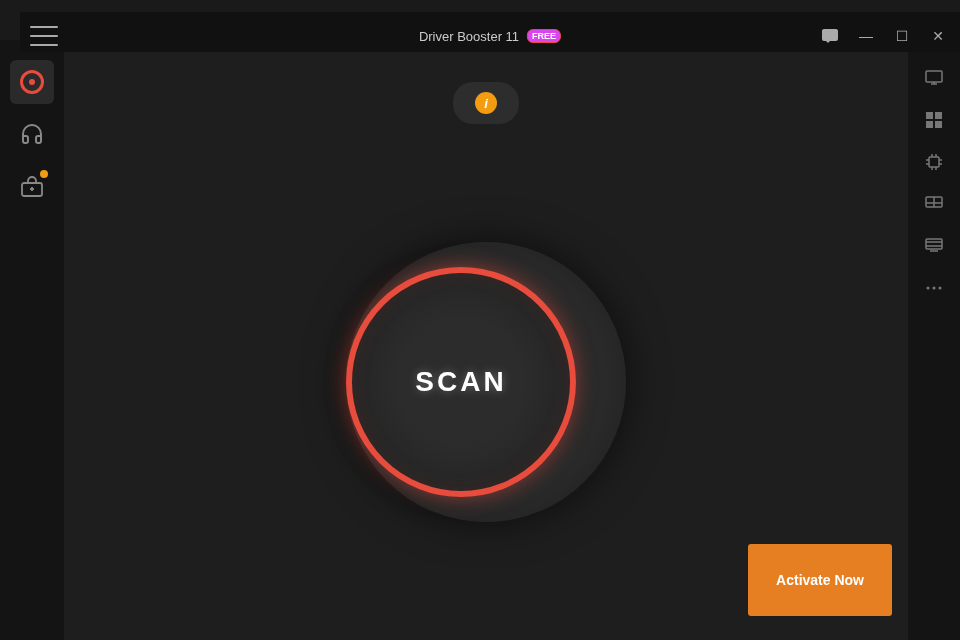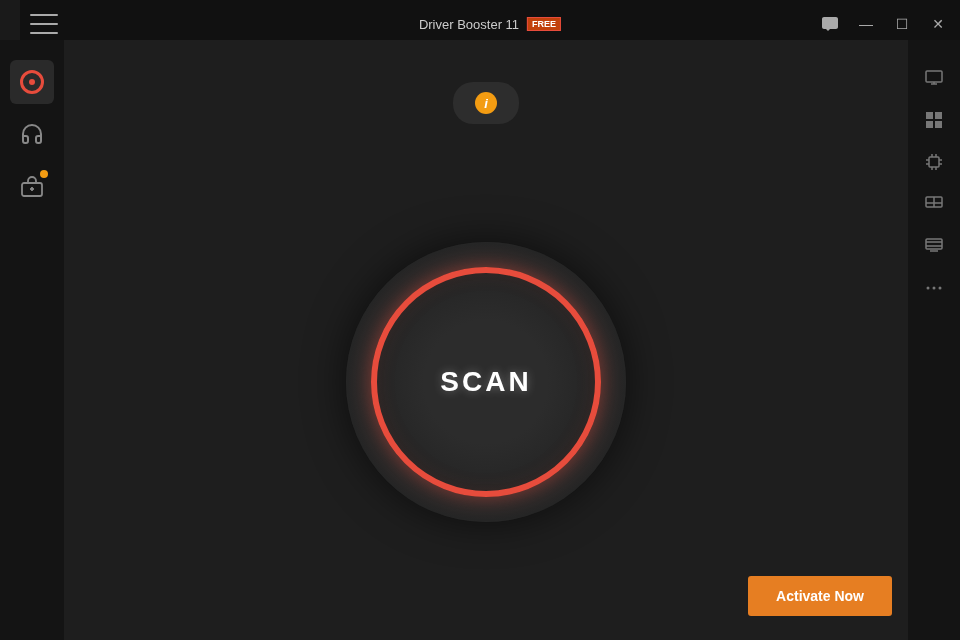--- a/index.html
+++ b/index.html
@@ -10,21 +10,21 @@
       background: #1a1a1a;
       font-family: 'Segoe UI', Arial, sans-serif;
       overflow: hidden;
       color: #fff;
       position: relative;
     }
 
     
     #title-bar {
       position: absolute;
-      top: 0;
+      top: 12px;
       left: 0;
       right: 0;
       height: 40px;
       background: #111111;
       display: flex;
       align-items: center;
       justify-content: space-between;
       padding: 8px 12px 0 10px;
       z-index: 100;
       margin-left: 20px;
@@ -59,26 +59,26 @@
       align-items: center;
       gap: 8px;
     }
 
     #app-title {
       font-size: 13px;
       color: #ccc;
     }
 
     #free-badge {
-      background: #c2410c;
+      background: #d946ef;
       color: #fff;
       font-size: 9px;
       font-weight: bold;
       padding: 1px 4px;
-      border-radius: 0;
+      border-radius: 6px;
       border: 1px solid #e74c3c;
     }
 
     #title-bar-right {
       display: flex;
       align-items: center;
       gap: 16px;
     }
 
     .title-btn {
@@ -240,21 +240,21 @@
       justify-content: center;
     }
 
     #scan-outer-circle {
       width: 280px;
       height: 280px;
       background: radial-gradient(circle, #2a2a2a 60%, #1a1a1a 100%);
       border-radius: 50%;
       display: flex;
       align-items: center;
-      justify-content: center;
+      justify-content: flex-start;
       box-shadow: 0 0 40px rgba(0,0,0,0.6);
     }
 
     #scan-ring {
       width: 230px;
       height: 230px;
       border-radius: 50%;
       border: 6px solid #e74c3c;
       display: flex;
       align-items: center;
@@ -273,21 +273,21 @@
     }
 
     
     #activate-btn {
       position: absolute;
       bottom: 24px;
       right: 16px;
       background: #e67e22;
       color: #fff;
       border: none;
-      padding: 12px 28px;
+      padding: 28px 28px;
       font-size: 14px;
       font-weight: 600;
       border-radius: 3px;
       cursor: pointer;
     }
   </style>
 </head>
 <body>
 
 <div id="title-bar">

